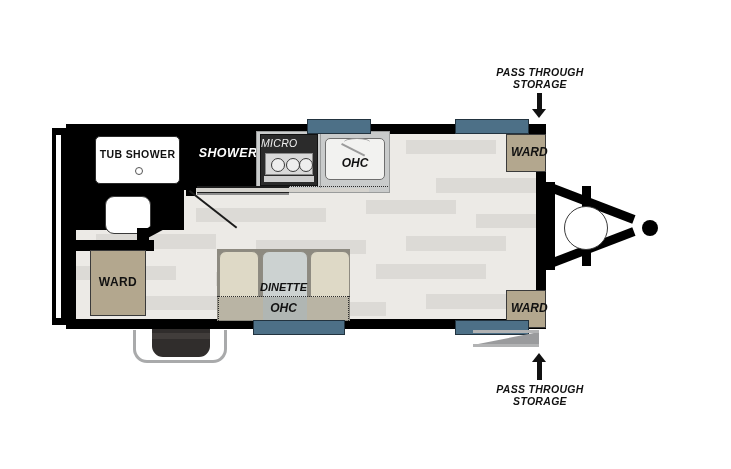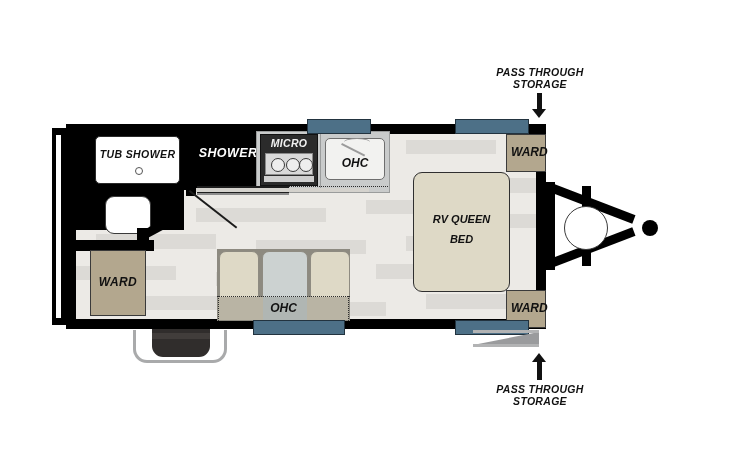--- a/index.html
+++ b/index.html
@@ -46,21 +46,21 @@
   
   .slidewall{position:absolute;left:52px;top:128px;width:14px;height:197px;background:#000;}
   .slidewall-gap{position:absolute;left:56px;top:134px;width:5px;height:185px;background:#fff;}
   .slidecap-t{position:absolute;left:52px;top:128px;width:22px;height:7px;background:#000;}
   .slidecap-b{position:absolute;left:52px;top:318px;width:22px;height:7px;background:#000;}
 
   
   .room{position:absolute;box-sizing:border-box;}
   .lbl{
     position:absolute;left:0;right:0;text-align:center;
-    font-weight:bold;font-style:italic;color:#111;
+    font-weight:bold;color:#111;
     letter-spacing:.4px;white-space:nowrap;
   }
 
   
   .bath-black{position:absolute;left:76px;top:134px;width:108px;height:96px;background:#000;}
   .tub{
     position:absolute;left:95px;top:136px;width:85px;height:48px;
     background:#fff;border:1.6px solid #2a2a2a;border-radius:5px;
   }
   .tub .lbl{top:11px;font-size:10.5px;}
@@ -75,21 +75,21 @@
   }
   .bathdoor2{position:absolute;left:137px;top:228px;width:12px;height:14px;background:#000;}
 
   
   .galley-black{position:absolute;left:184px;top:134px;width:184px;height:56px;background:#000;}
   .refer-lbl{position:absolute;left:192px;top:146px;width:72px;text-align:center;font-size:12.5px;font-weight:bold;font-style:italic;color:#fff;letter-spacing:.4px;}
 
   
   .stovebox{position:absolute;left:256px;top:131px;width:64px;height:60px;background:#c9cbcb;border:1px solid #9a9c9c;}
   .micro{position:absolute;left:260px;top:134px;width:56px;height:50px;background:#2b2b2b;border:1.5px solid #111;}
-  .micro-lbl{position:absolute;left:0;right:0;top:2px;text-align:center;font-size:10.5px;font-weight:bold;font-style:italic;color:#f2f2f2;letter-spacing:.3px;}
+  .micro-lbl{position:absolute;left:0;right:0;top:2px;font-size:10.5px;font-weight:normal;font-style:italic;color:#f2f2f2;letter-spacing:.3px;}
   .burners{position:absolute;left:4px;top:18px;right:4px;height:20px;background:#d9d9d9;border:1px solid #8a8a8a;}
   .burner{position:absolute;top:4px;width:12px;height:12px;border:1.4px solid #3a3a3a;border-radius:50%;background:#eee;}
   .micro-foot{position:absolute;left:3px;bottom:3px;right:3px;height:6px;background:#cfcfcf;}
 
   
   .sinkbox{position:absolute;left:320px;top:131px;width:68px;height:60px;background:#c9cbcb;border:1px solid #9a9c9c;}
   .sinkbasin{position:absolute;left:4px;top:6px;width:58px;height:40px;background:#f2f2f0;border:1.5px solid #6e6e6e;border-radius:5px;}
   .faucet{position:absolute;left:18px;top:-1px;width:26px;height:7px;border-top:1.4px solid #8d8d8d;border-radius:50% 50% 0 0;}
   .faucet-arm{position:absolute;left:16px;top:4px;width:26px;height:1.6px;background:#9b9b9b;transform:rotate(27deg);transform-origin:0 0;}
   .ohc-sink-lbl{position:absolute;left:0;right:0;top:24px;text-align:center;font-size:12px;font-weight:bold;font-style:italic;color:#111;}
@@ -253,27 +253,24 @@
     <div class="din-frame"></div>
     <div class="seat" style="left:2px;"></div>
     <div class="seat-mid"></div>
     <div class="seat" style="left:93px;"></div>
     <div class="ohc-strip">
       <div class="ohc-mid"></div>
     </div>
     <div class="din-dots"></div>
     <div class="din-dots-v" style="left:1px;"></div>
     <div class="din-dots-v" style="left:131px;"></div>
+    <div class="din-lbl">DINETTE</div>
     <div class="ohc-lbl">OHC</div>
   </div>
 
-  <div class="bed">
-    <div class="l1">RV QUEEN</div>
-    <div class="l2">BED</div>
-  </div>
 
   <div class="ward-r room"></div>
   <div class="wardtxt-out" style="left:511px;top:145px;">WARD</div>
   <div class="ward-r2 room"></div>
   <div class="wardtxt-out" style="left:511px;top:301px;">WARD</div>
 
   <div class="win" style="left:307px;top:119px;width:62px;height:13px;"></div>
   <div class="win" style="left:455px;top:119px;width:72px;height:13px;"></div>
   <div class="win" style="left:253px;top:320px;width:90px;height:13px;"></div>
   <div class="win" style="left:455px;top:320px;width:72px;height:13px;"></div>

